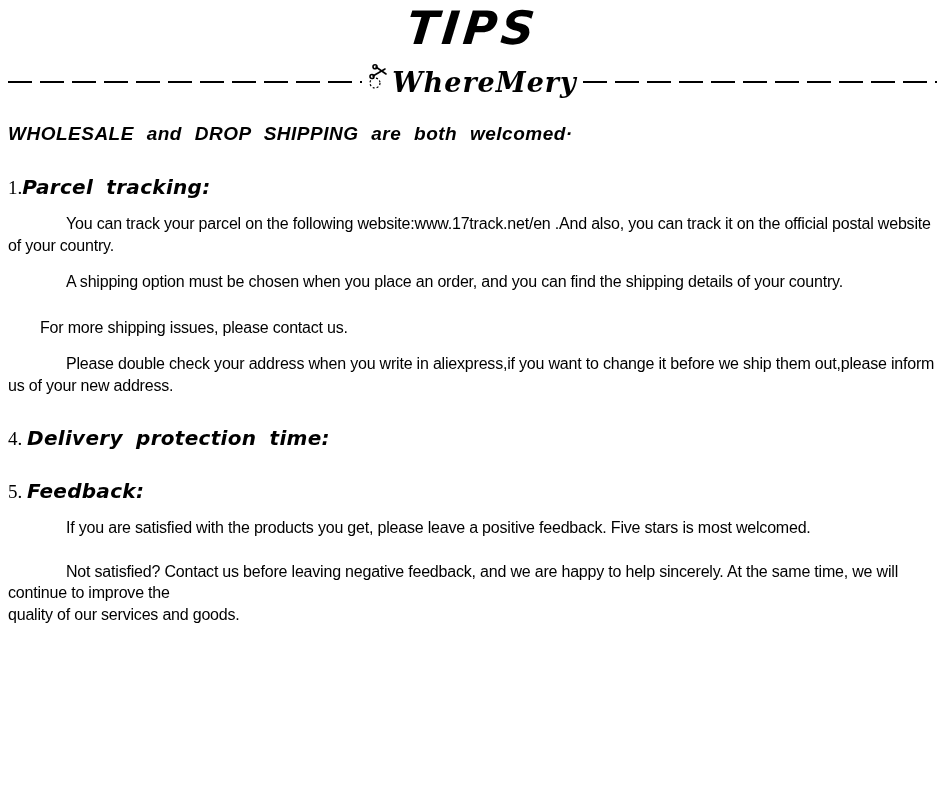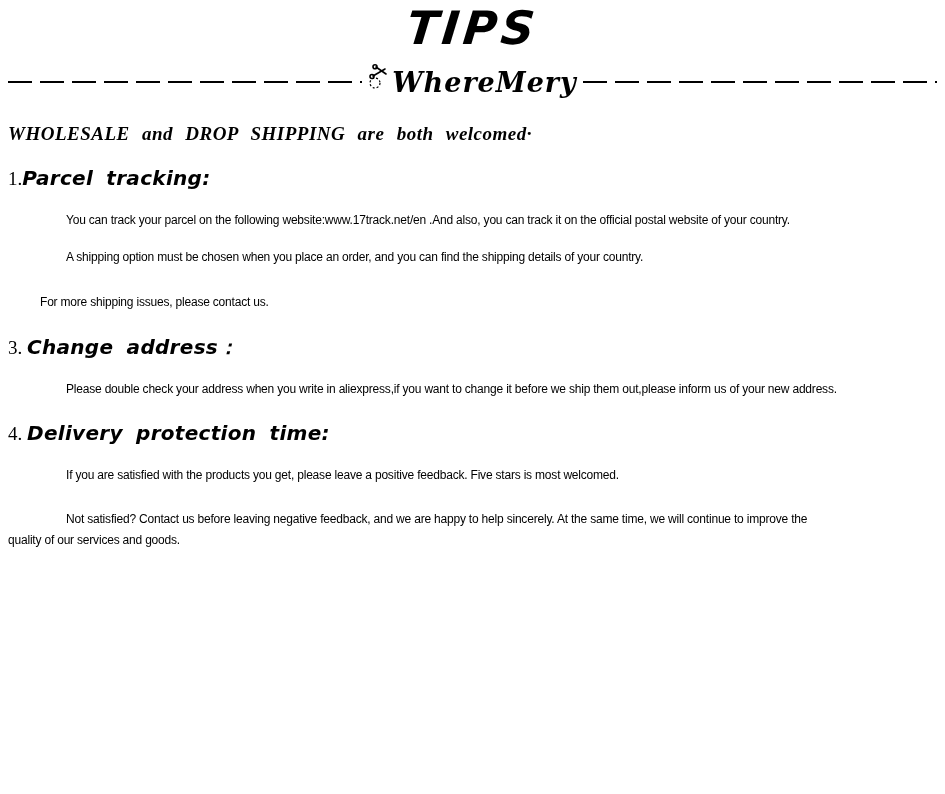--- a/index.html
+++ b/index.html
@@ -48,54 +48,54 @@
     font-weight: bold;
     font-size: 27px;
     letter-spacing: 1px;
     white-space: nowrap;
     justify-content: flex-end;
   }
   .scissors { display: inline-block; margin-right: 2px; position: relative; top: -2px; }
 
   .intro {
     margin: 26px 0 0;
-    font-family: Liberation Serif, serif;
+    font-family: Liberation Sans, sans-serif;
     font-style: italic;
     font-weight: bold;
     font-size: 19px;
     line-height: 22px;
     word-spacing: 7px;
     letter-spacing: 0.5px;
   }
 
   .heading {
-    margin: 17px 0 0;
+    margin: 32px 0 0;
     font-size: 20px;
-    line-height: 33px;
+    line-height: 21px;
     font-weight: normal;
   }
   .num {
     font-family: "Liberation Serif", serif;
     font-style: normal;
     font-weight: normal;
     font-size: 19px;
     white-space: pre;
   }
   .htext {
     font-family: "DejaVu Sans", sans-serif;
     font-style: italic;
     font-weight: bold;
     word-spacing: 6px;
     letter-spacing: 0.3px;
     white-space: pre;
   }
 
   .para {
     margin: 15px 0 0;
-    font-size: 12px;
+    font-size: 16px;
     line-height: 21.5px;
     letter-spacing: -0.2px;
     text-indent: 58px;
     white-space: pre-wrap;
   }
   .para.spaced { margin-top: 22px; }
   .para.small-indent { text-indent: 32px; margin-top: 24px; }
   .para.mid-indent { text-indent: 50px; }
 </style>
 </head>
@@ -130,27 +130,27 @@
     <h2 class="heading"><span class="num">1.</span><span class="htext">Parcel tracking:</span></h2>
     <p class="para">You can track your parcel on the following website:www.17track.net/en .And also, you can track it on the official postal website of your country.</p>
   </div>
 
   <div class="section">
     <p class="para">A shipping option must be chosen when you place an order, and you can find the shipping details of your country.</p>
     <p class="para spaced small-indent">For more shipping issues, please contact us.</p>
   </div>
 
   <div class="section">
-    <h2 class="heading"><span class="num">3. </span><span class="htext">Change address：</span></h2>
     <p class="para">Please double check your address when you write in aliexpress,if you want to change it before we ship them out,please inform us of your new address.</p>
   </div>
 
   <div class="section">
     <h2 class="heading"><span class="num">4. </span><span class="htext">Delivery protection time:</span></h2>
   </div>
 
   <div class="section">
+    <h2 class="heading"><span class="num">5. </span><span class="htext">Feedback:</span></h2>
     <p class="para">If you are satisfied with the products you get, please leave a positive feedback. Five stars is most welcomed.</p>
     <p class="para spaced">Not satisfied? Contact us before leaving negative feedback, and we are happy to help sincerely. At the same time, we will continue to improve the
 quality of our services and goods.</p>
   </div>
 
 </div>
 
 </body></html>

